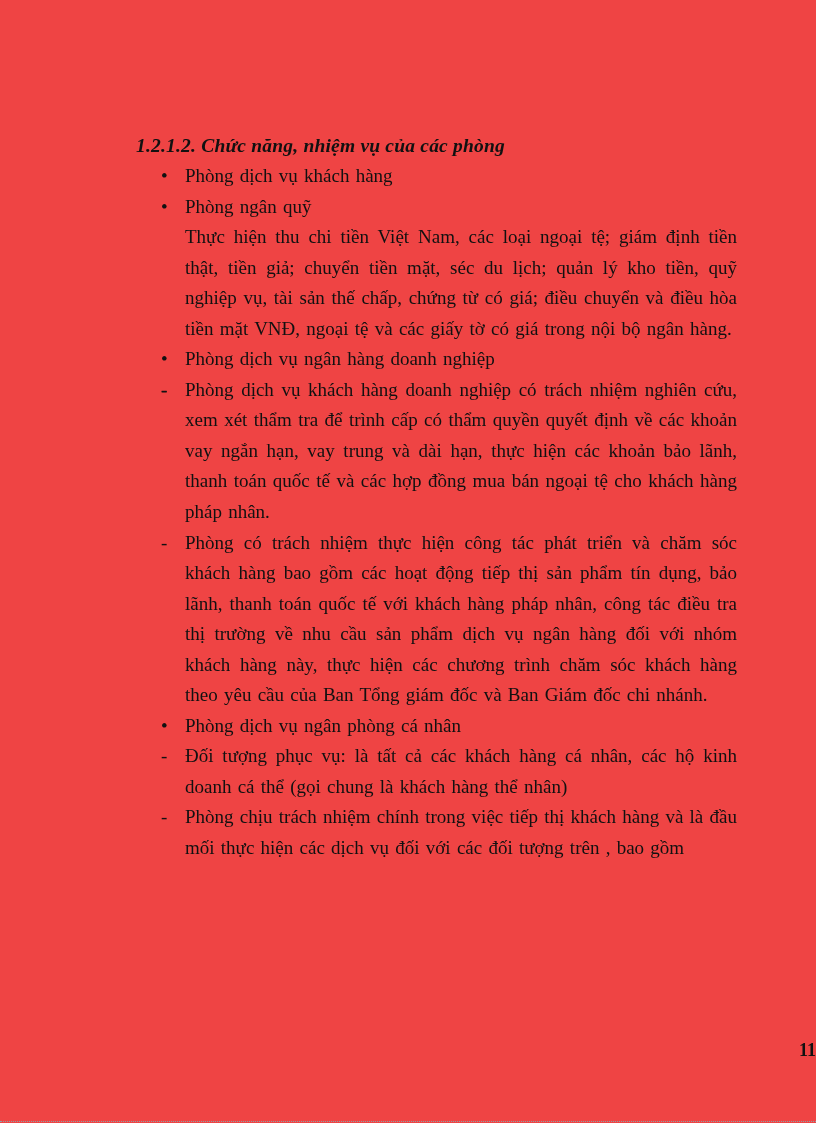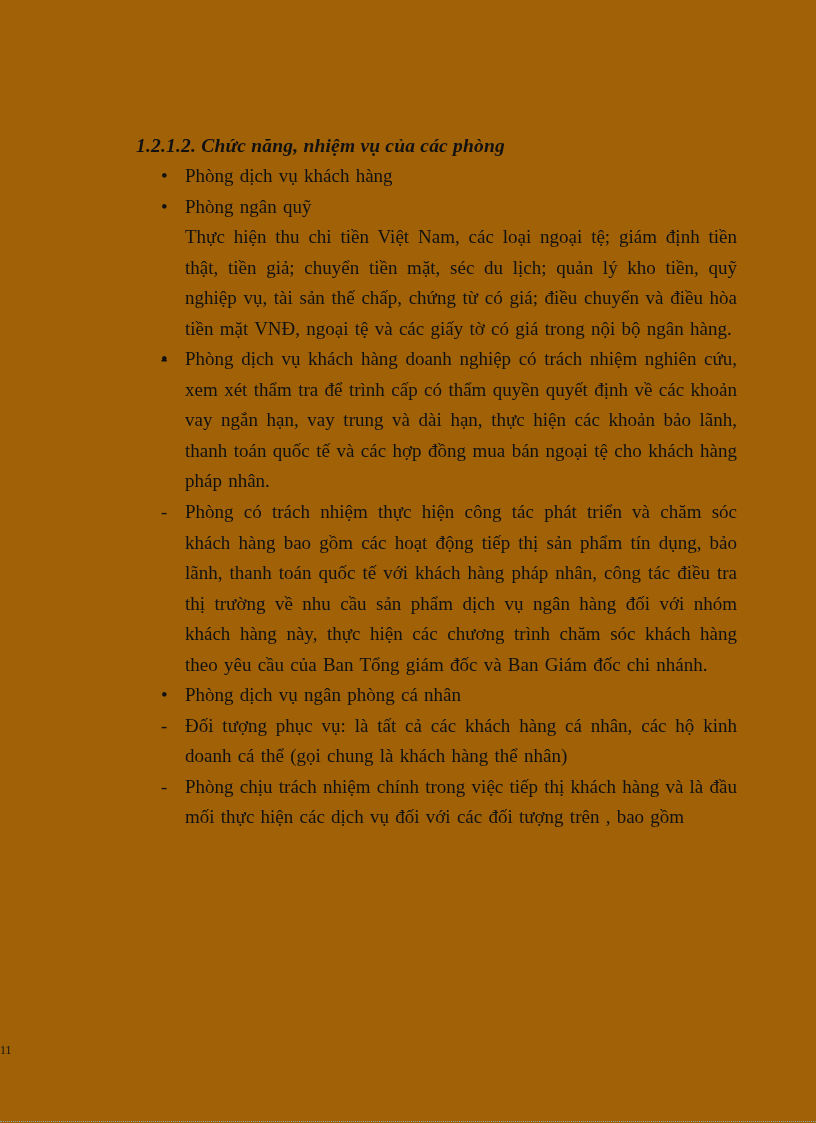--- a/index.html
+++ b/index.html
@@ -4,21 +4,21 @@
 <style>
   html, body {
     margin: 0;
     padding: 0;
     background: #ffffff;
   }
   .page {
     position: relative;
     width: 816px;
     height: 1123px;
-    background: #a16207;
+    background: #ef4444;
     font-family: "Liberation Serif", "DejaVu Serif", serif;
     color: #111111;
     overflow: hidden;
     box-sizing: border-box;
   }
   .content {
     position: absolute;
     left: 136px;
     top: 130px;
     width: 601px;
@@ -44,23 +44,24 @@
     left: 25px;
     top: 0;
     width: 20px;
     text-align: left;
   }
   .page-number {
     position: absolute;
     top: 1038px;
     left: 0;
     width: 100%;
-    text-align: left;
-    font-size: 12px;
+    text-align: right;
+    font-size: 18px;
     line-height: 24px;
+    font-weight: bold;
   }
   .bottom-edge {
     position: absolute;
     left: 0;
     right: 0;
     bottom: 1px;
     border-bottom: 1px dotted #8fa0a8;
   }
 </style>
 </head>
@@ -82,20 +83,21 @@
       <span>Phòng ngân quỹ</span>
     </div>
 
     <div class="doc-item">
       <span class="marker"></span>
       <span>Thực hiện thu chi tiền Việt Nam, các loại ngoại tệ; giám định tiền thật, tiền giả; chuyển tiền mặt, séc du lịch; quản lý kho tiền, quỹ nghiệp vụ, tài sản thế chấp, chứng từ có giá; điều chuyển và điều hòa tiền mặt VNĐ, ngoại tệ và các giấy tờ có giá trong nội bộ ngân hàng.</span>
     </div>
 
     <div class="doc-item">
       <span class="marker">•</span>
+      <span>Phòng dịch vụ ngân hàng doanh nghiệp</span>
     </div>
 
     <div class="doc-item">
       <span class="marker">-</span>
     </div>
 
     <div class="doc-item">
       <span class="marker">-</span>
       <span>Phòng dịch vụ khách hàng doanh nghiệp có trách nhiệm nghiên cứu, xem xét thẩm tra để trình cấp có thẩm quyền quyết định về các khoản vay ngắn hạn, vay trung và dài hạn, thực hiện các khoản bảo lãnh, thanh toán quốc tế và các hợp đồng mua bán ngoại tệ cho khách hàng pháp nhân.</span>
     </div>

